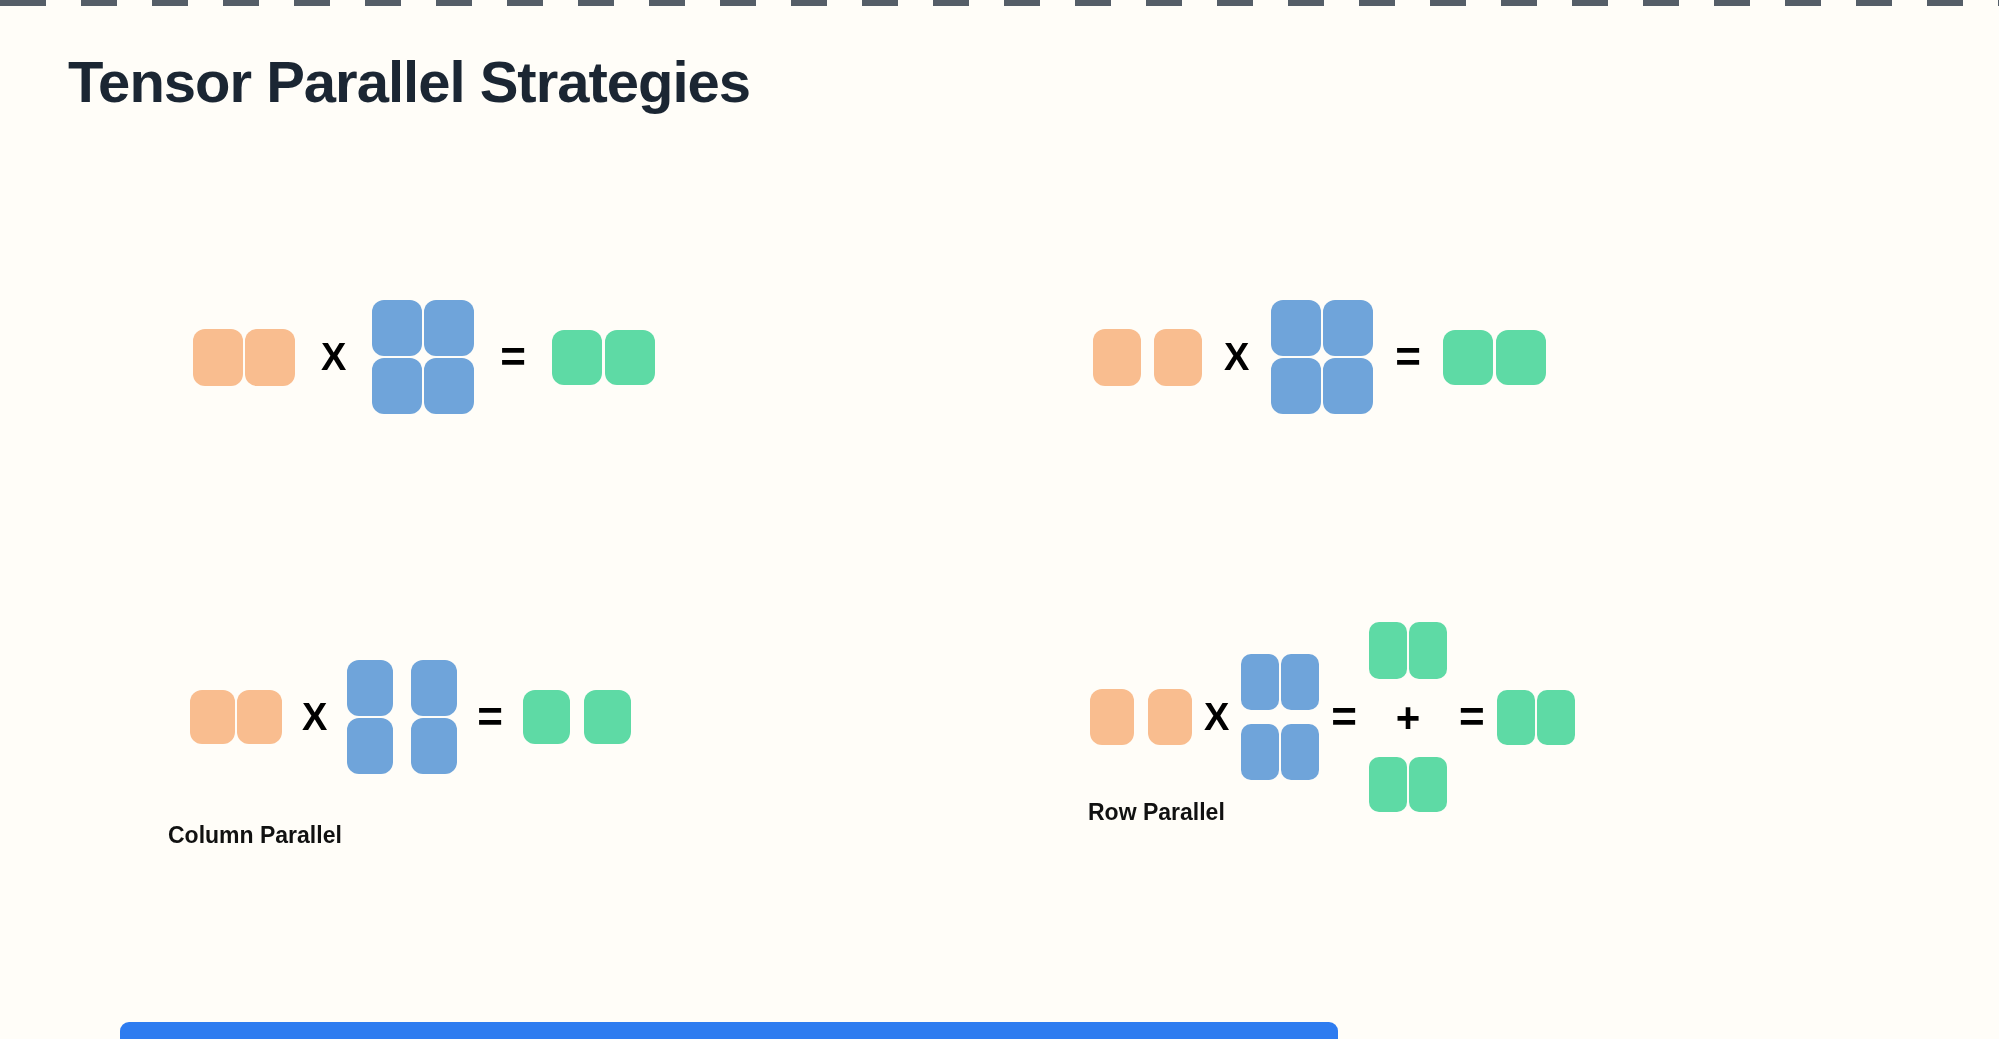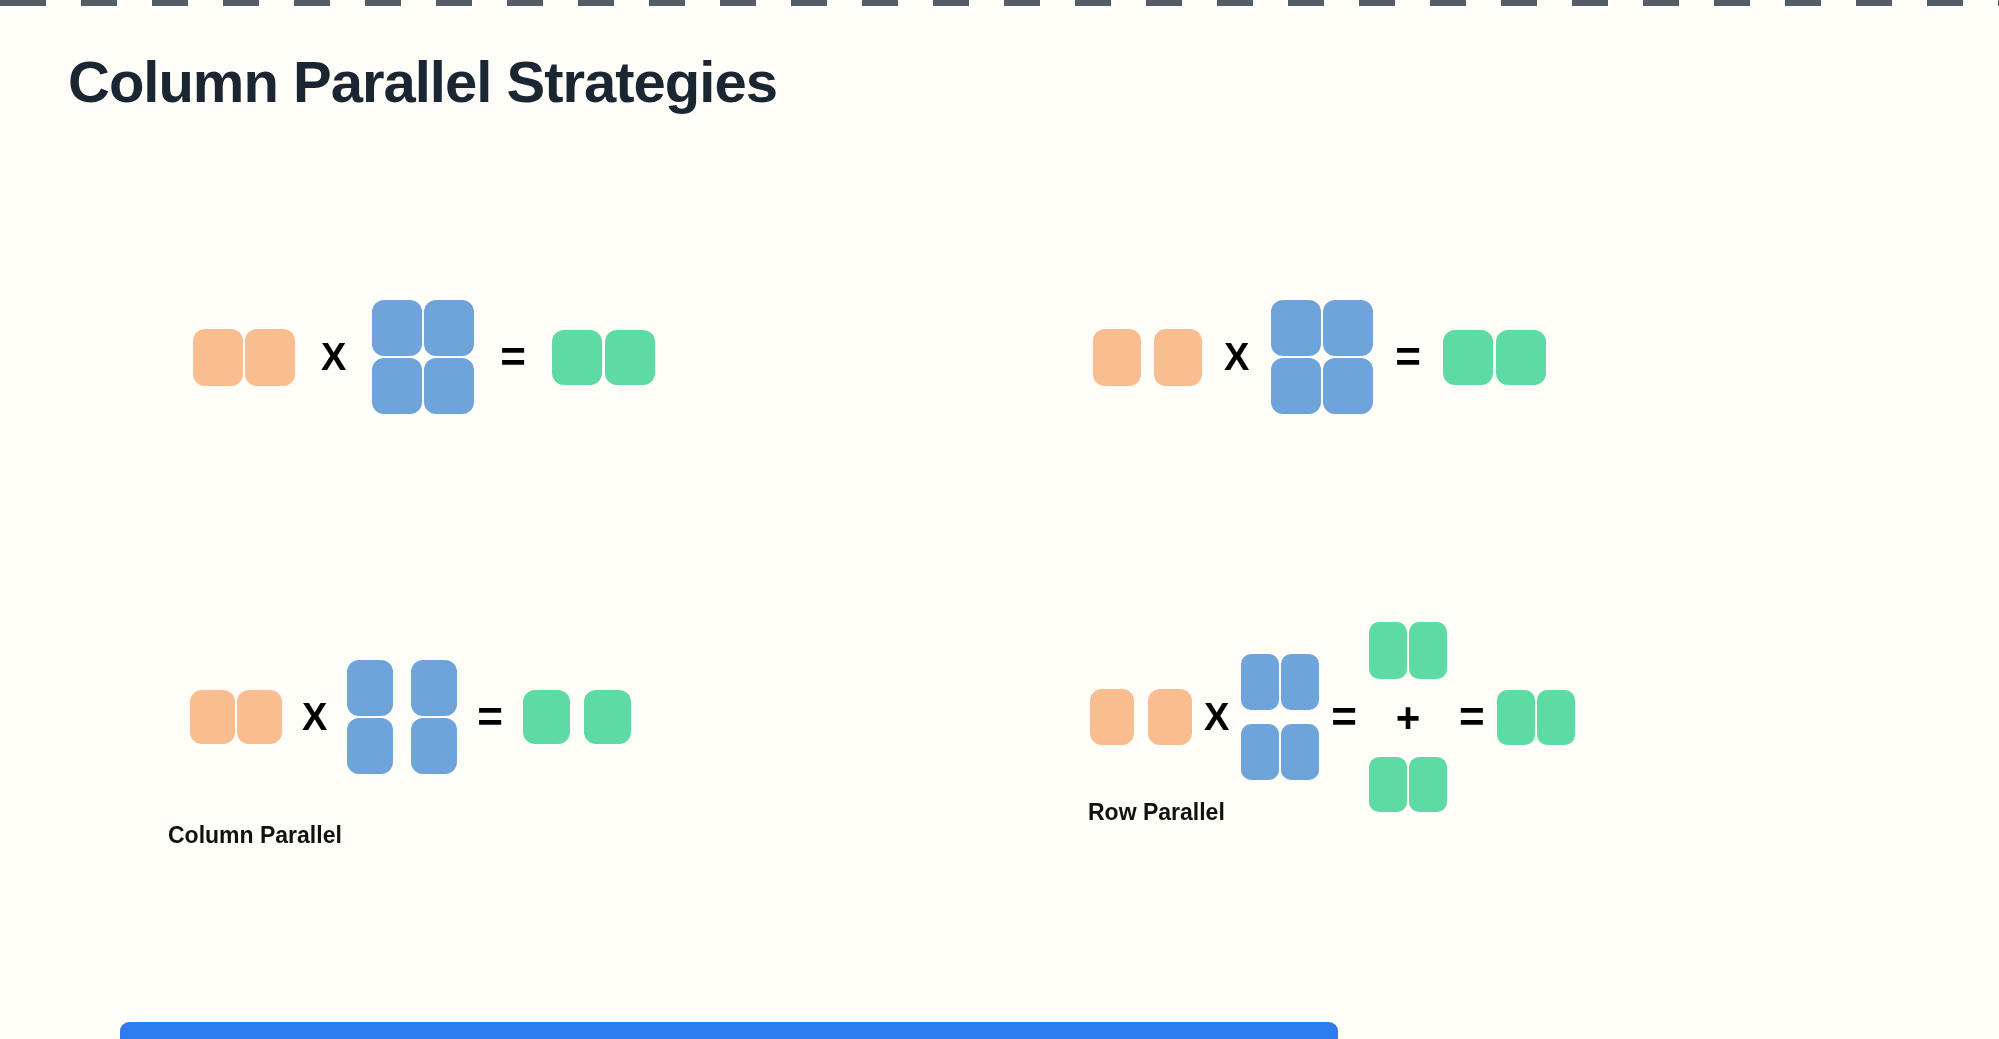--- a/index.html
+++ b/index.html
@@ -98,21 +98,21 @@
     width:1218px; height:17px;
     background: var(--bottom-bar-blue);
     border-radius:9px 9px 0 0;
   }
 </style>
 </head>
 <body style="background: rgb(255, 253, 248);">
 
 <div class="top-dashes"></div>
 
-<h1 class="page-title">Column Parallel Strategies</h1>
+<h1 class="page-title">Tensor Parallel Strategies</h1>
 
 <div class="group" id="group-tl">
   <div class="pair">
     <div class="block orange b50x57"></div>
     <div class="block orange b50x57"></div>
   </div>
   <span class="op op-x">X</span>
   <div class="mat2x2 mat-tight">
     <div class="block blue b50x56"></div>
     <div class="block blue b50x56"></div>

